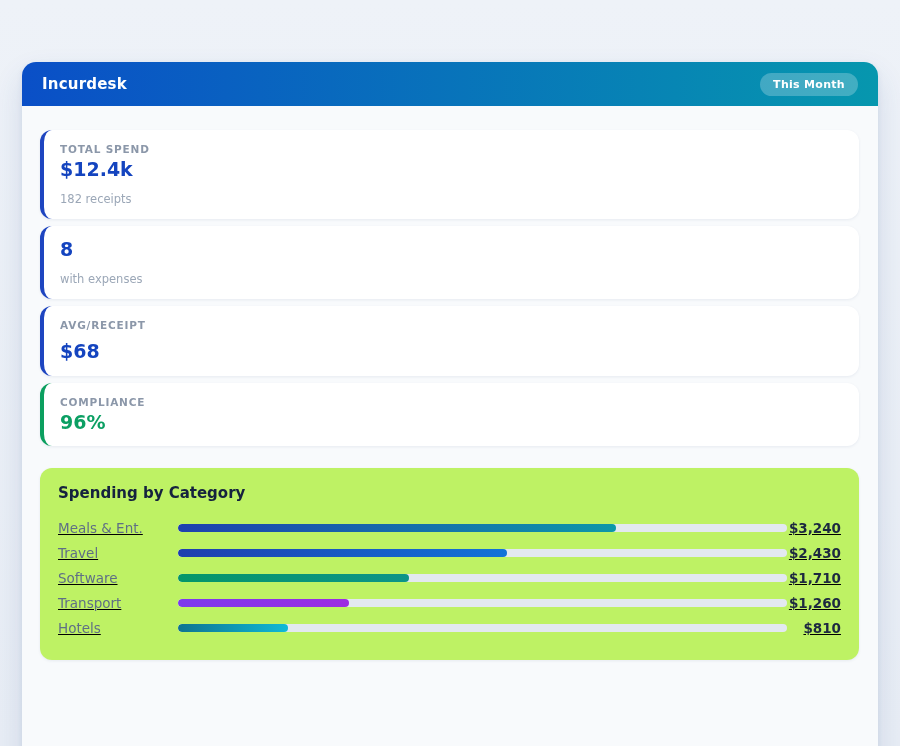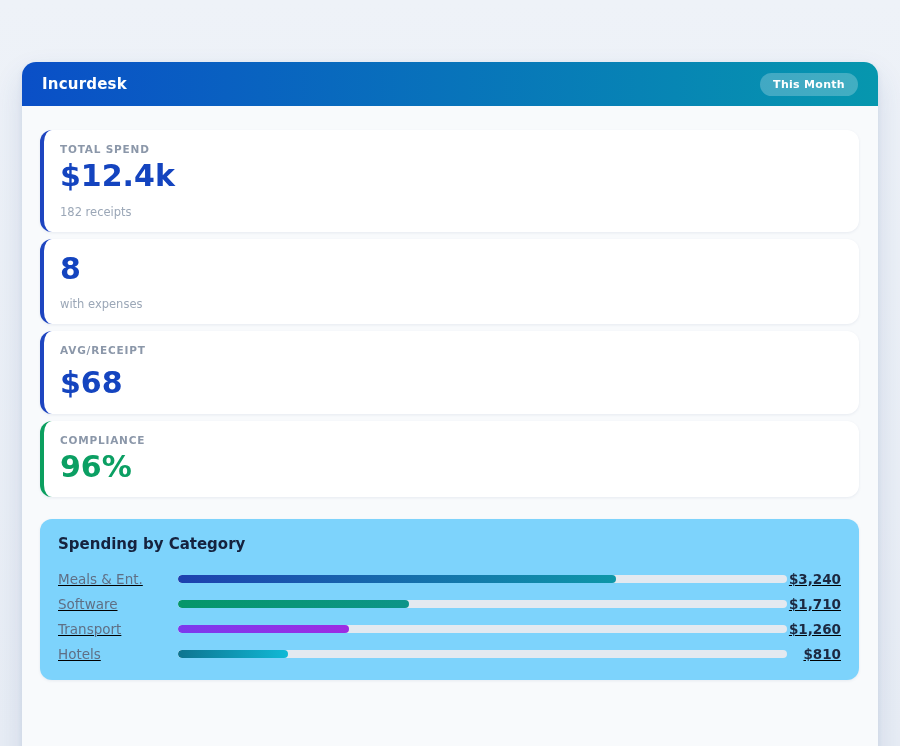--- a/index.html
+++ b/index.html
@@ -65,35 +65,35 @@
     margin-bottom: 7px;
   }
   .stat-label {
     font-size: 10.5px;
     font-weight: bold;
     letter-spacing: 0.8px;
     color: #8b97a9;
     margin-bottom: 4px;
   }
   .stat-value {
-    font-size: 30px;
+    font-size: 19px;
     font-weight: bold;
     color: #1444bf;
     line-height: 1.15;
   }
   .stat-sub {
     font-size: 11.5px;
     color: #9ba7b7;
     margin-top: 11px;
   }
   .spend-card {
-    background: #7dd3fc;
+    background: #bef264;
     border-radius: 12px;
     box-shadow: 0 1px 3px rgba(25, 50, 100, 0.08);
-    padding: 16px 18px 14px 18px;
+    padding: 16px 18px 20px 18px;
     margin-top: 22px;
   }
   .spend-title {
     font-size: 15px;
     font-weight: bold;
     color: #15223e;
     margin-bottom: 13px;
   }
   .spend-row {
     display: grid;
@@ -161,20 +161,27 @@
         <div class="spend-title">Spending by Category</div>
 
         <div class="spend-row">
           <div class="row-label">Meals &amp; Ent.</div>
           <div class="bar-track">
               <div class="bar-fill" style="width: 72%; background: linear-gradient(90deg, rgb(30, 64, 175), rgb(13, 151, 168));"></div>
             </div>
           <div class="row-value">$3,240</div>
         </div>
 
+        <div class="spend-row">
+          <div class="row-label">Travel</div>
+          <div class="bar-track">
+              <div class="bar-fill" style="width: 54%; background: linear-gradient(90deg, rgb(30, 63, 174), rgb(17, 115, 216));"></div>
+            </div>
+          <div class="row-value">$2,430</div>
+        </div>
 
         <div class="spend-row">
           <div class="row-label">Software</div>
           <div class="bar-track">
               <div class="bar-fill" style="width: 38%; background: linear-gradient(90deg, rgb(5, 150, 105), rgb(13, 148, 136));"></div>
             </div>
           <div class="row-value">$1,710</div>
         </div>
 
         <div class="spend-row">

